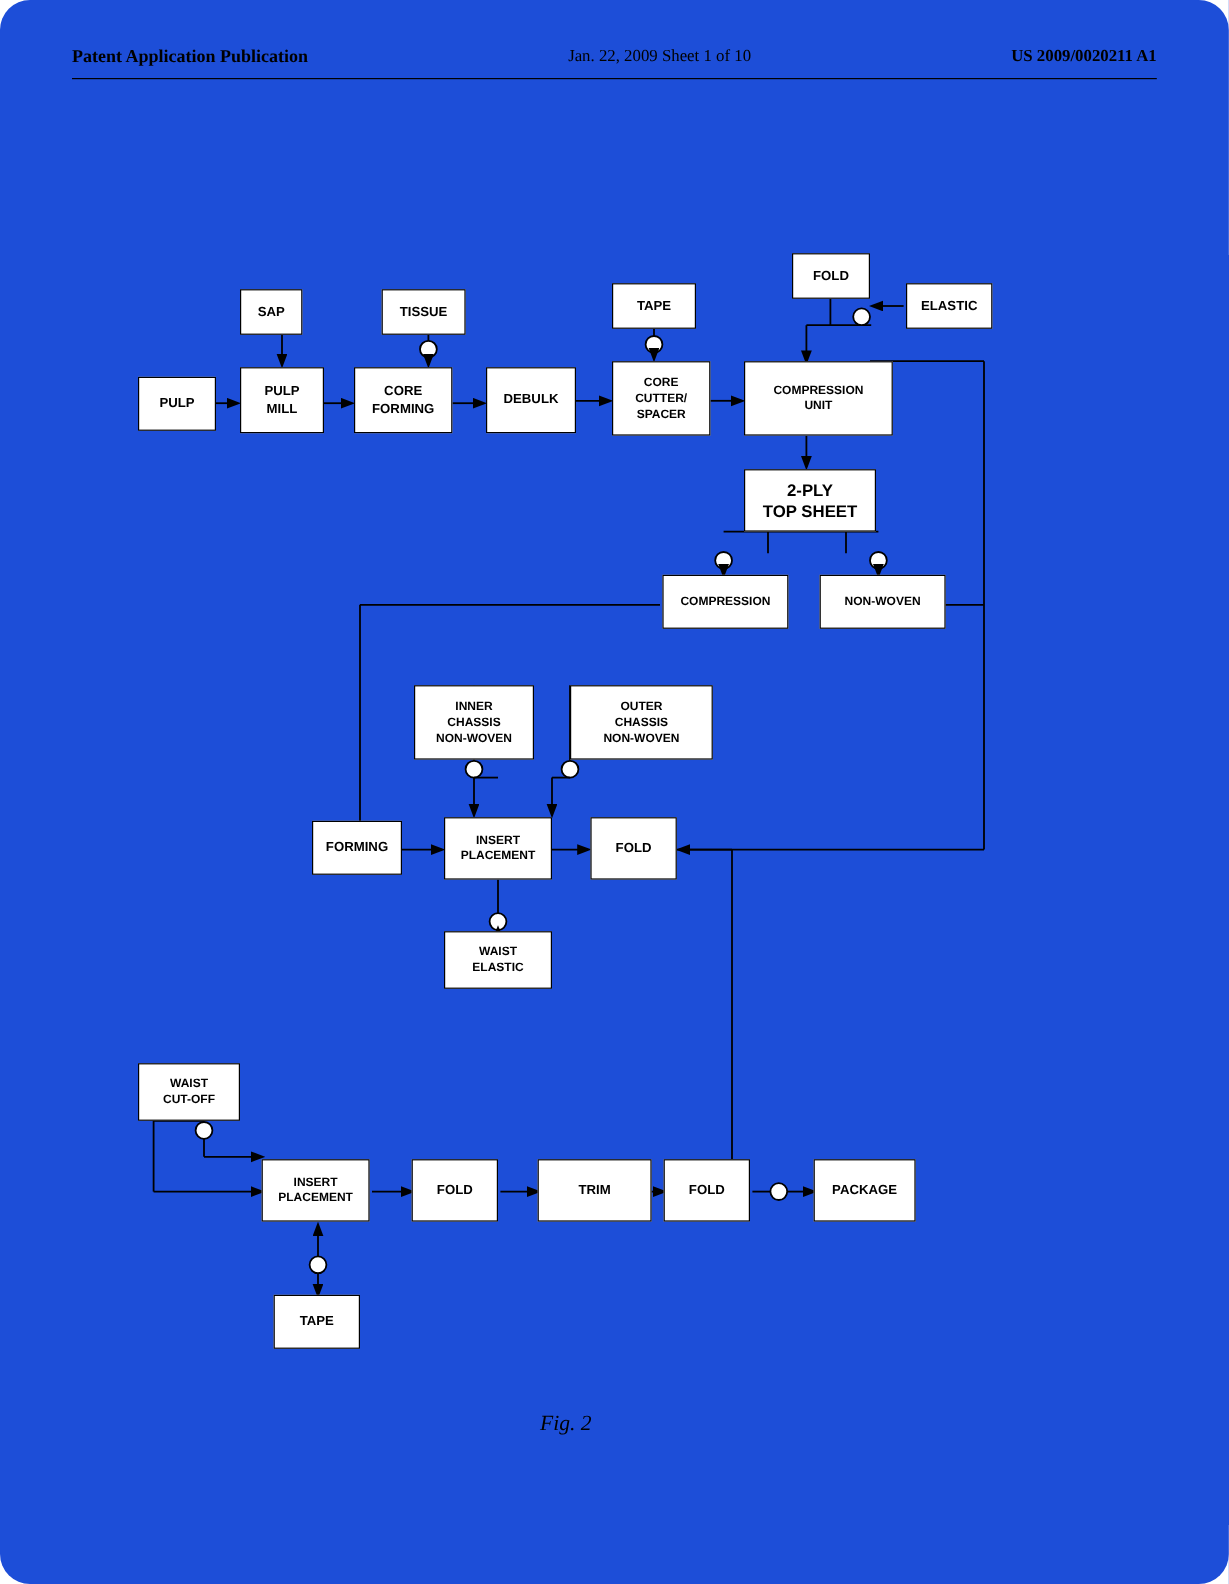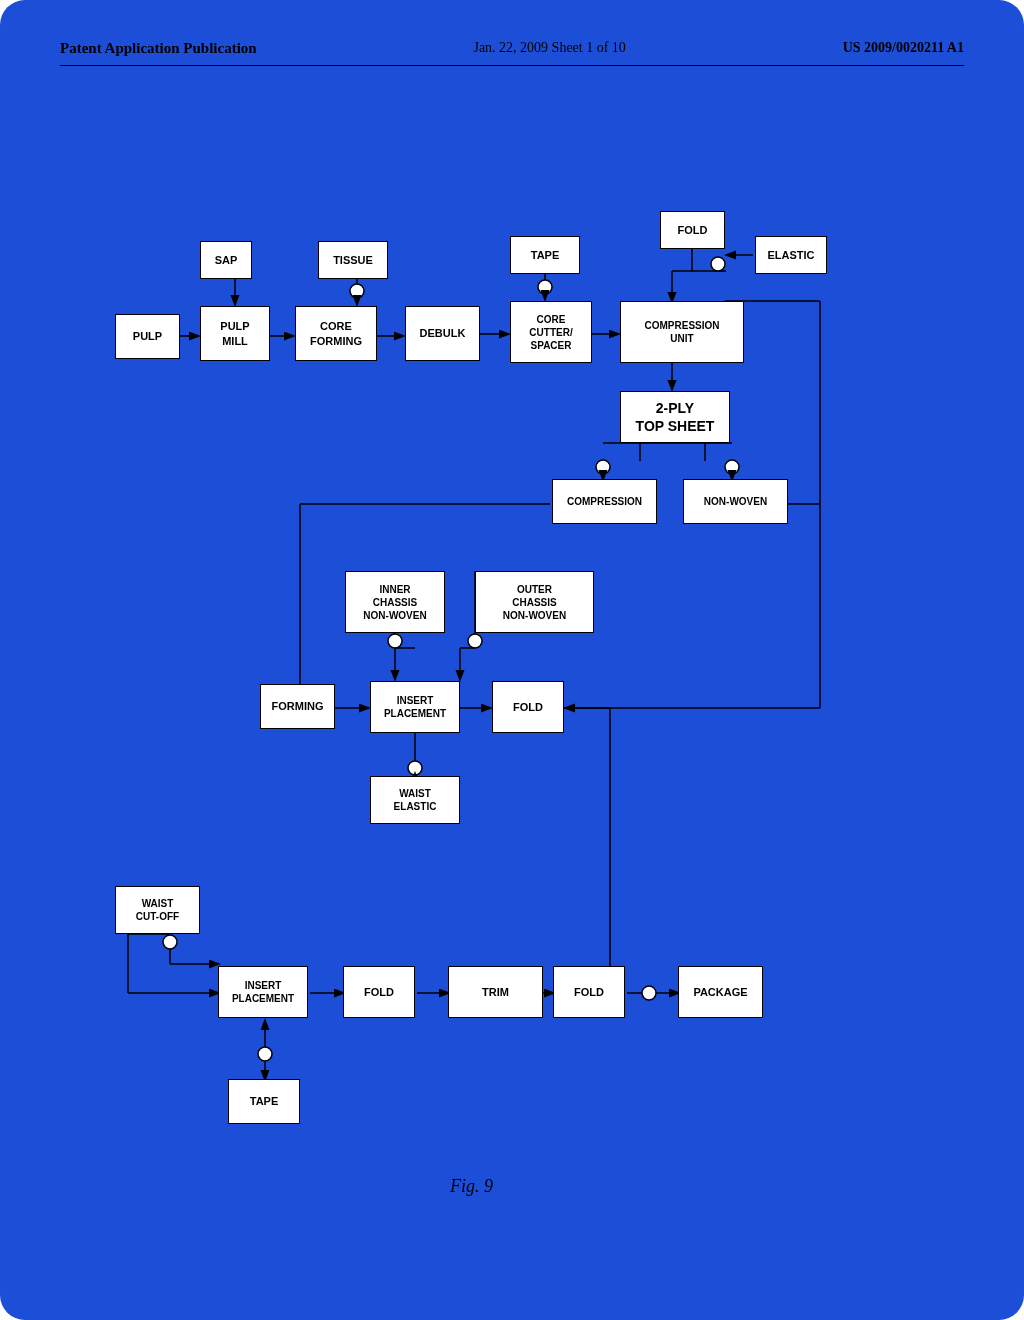--- a/index.html
+++ b/index.html
@@ -254,15 +254,15 @@
     <div class="box" style="left:283px; top:870px; width:72px; height:52px;">FOLD</div>
 
     <div class="box" style="left:388px; top:870px; width:95px; height:52px;">TRIM</div>
 
     <div class="box" style="left:493px; top:870px; width:72px; height:52px;">FOLD</div>
 
     <div class="box" style="left:618px; top:870px; width:85px; height:52px;">PACKAGE</div>
 
     <div class="box" style="left:168px; top:983px; width:72px; height:45px;">TAPE</div>
 
-    <div class="fig-label" style="left:390px; top:1080px;">Fig. 9</div>
+    <div class="fig-label" style="left:390px; top:1080px;">Fig. 2</div>
   </div>
 </div>
 
 </body></html>

